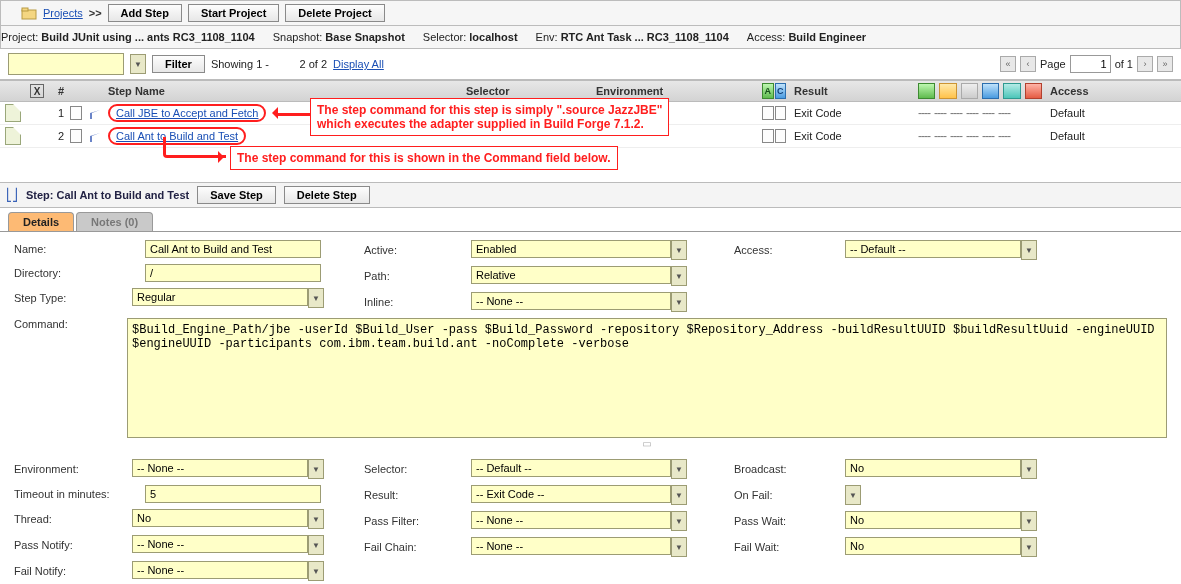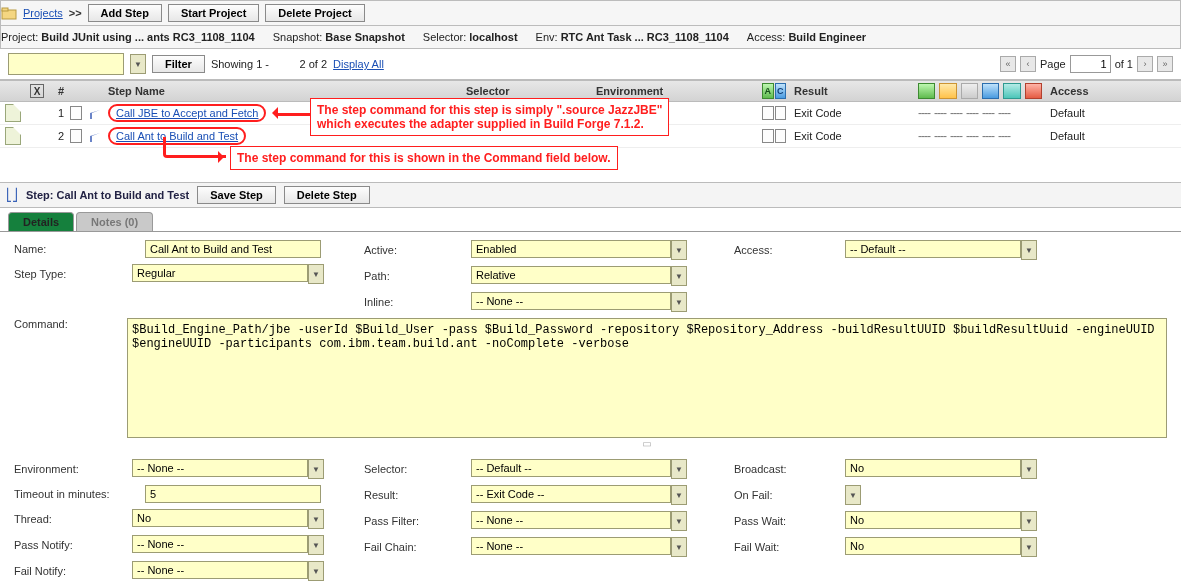--- a/index.html
+++ b/index.html
@@ -5,21 +5,21 @@
   body {
     margin: 0;
     font-family: Arial, Helvetica, sans-serif;
     font-size: 11px;
     background: #fff;
     color: #222;
     width: 1181px;
   }
   a { color: #1a4fb5; text-decoration: underline; cursor: pointer; }
   .toolbar {
-    padding: 3px 0;
+    padding: 3px 20px;
     border: 1px solid #bcbcbc;
     background: #f6f6f6;
     display: flex;
     align-items: center;
     gap: 6px;
   }
   .toolbar .folder-icon { width:16px; height:16px; }
   .btn {
     background: linear-gradient(#fdfdfd,#e7e7e7);
     border: 1px solid #8a8a8a;
@@ -132,21 +132,21 @@
   }
   .step-title-bar .icon { font-size:12px; color:#3a63b8;}
   .step-title-bar b { color:#224; }
   .tabs { display:flex; gap:2px; padding:0 8px; margin-top:4px; border-bottom:1px solid #999;}
   .tab {
     border:1px solid #999; border-bottom:none;
     border-radius:4px 4px 0 0;
     padding:3px 14px; font-size:11px;
     background:#dcdcdc; font-weight:bold; cursor:pointer;
   }
-  .tab.active { background:#15803d; }
+  .tab.active { background:#fdba74; }
   .tab.disabled { color:#777; background:#c9c9c9;}
   .form { padding:8px 14px 14px 14px; }
   .row { display:flex; align-items:center; margin-bottom:6px;gap:31px; }
   .lab { width:100px; color:#333; }
   .val-wrap { display:flex; }
   .yfield {
     background:#ffffc8; border:1px solid #9c9c74;
     height:18px; padding:0 4px; font-size:11px;
     font-family:inherit; box-sizing:border-box;
   }
@@ -329,20 +329,26 @@
 <div class="form">
   <div class="col3">
     <div class="col-a">
       <div class="row">
           <span class="lab">Name:</span>
         <div class="val-wrap">
             <input class="yfield w176" value="Call Ant to Build and Test" style="">
           </div>
         </div>
       <div class="row">
+          <span class="lab">Directory:</span>
+        <div class="val-wrap">
+            <input class="yfield w176" value="/" style="">
+          </div>
+        </div>
+      <div class="row">
           <span class="lab">Step Type:</span>
         <div class="val-wrap">
             <input class="yfield w176" value="Regular" style="">
             <span class="dd-arrow">▼</span>
           </div>
         </div>
     </div>
     <div class="col-b">
       <div class="row">
           <span class="lab">Active:</span>

